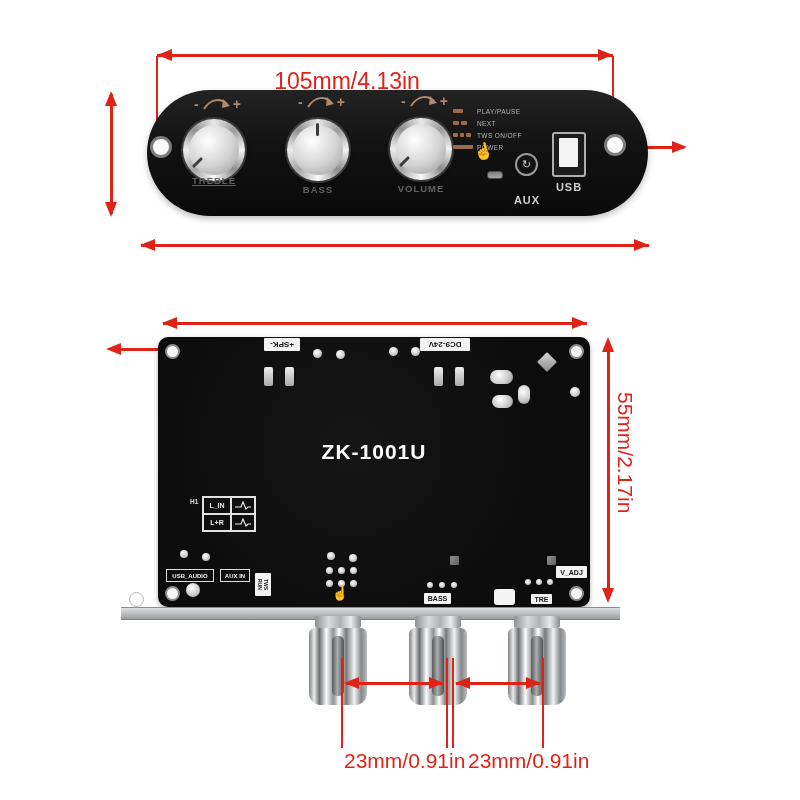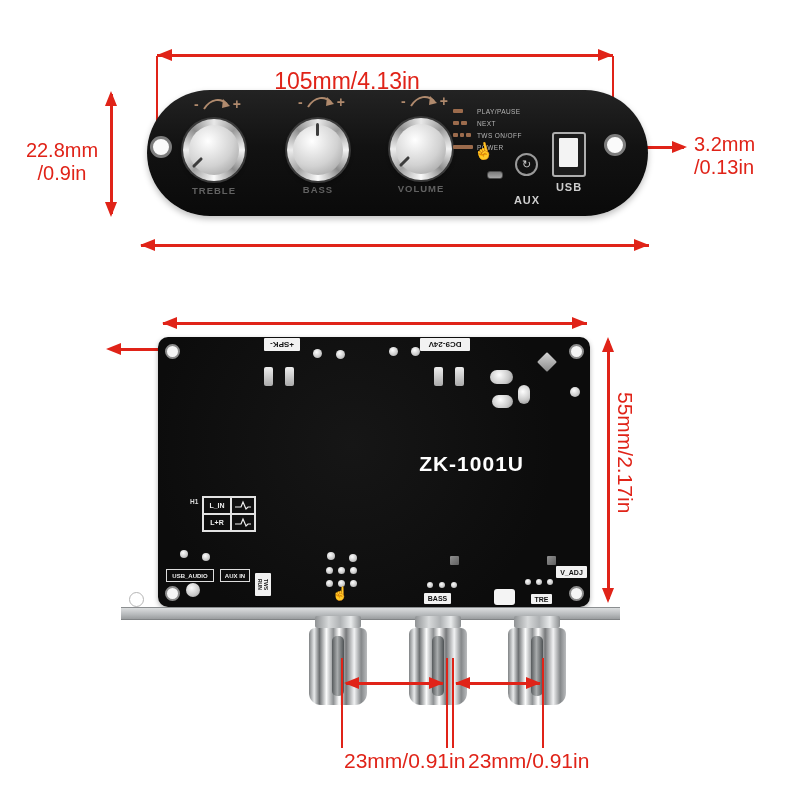--- a/index.html
+++ b/index.html
@@ -80,49 +80,41 @@
   <div class="dim" style="left:247px;top:28px;width:200px;font-size:23px;margin-top:41px;">105mm/4.13in</div>
   <div class="rl" style="left:157px;top:54px;width:456px;height:2.5px;"></div>
   <div class="tri r" style="left:598px;top:49px;"></div>
   <div class="tri l" style="left:157px;top:49px;"></div>
   <div class="rl" style="left:156px;top:56px;width:2px;height:82px;"></div>
   <div class="rl" style="left:612px;top:56px;width:2px;height:80px;"></div>
 
   <div class="rl" style="left:110px;top:94px;width:2.5px;height:120px;"></div>
   <div class="tri u" style="left:105px;top:91px;"></div>
   <div class="tri d" style="left:105px;top:202px;"></div>
-  <div class="dim sm" style="left:18px;top:139px;width:88px;">
-    <div>22.8mm</div>
-    <div>/0.9in</div>
-  </div>
 
   <div class="rl" style="left:636px;top:146px;width:48px;height:2.5px;"></div>
   <div class="tri r" style="left:672px;top:141px;"></div>
-  <div class="dim sm" style="left:694px;top:133px;width:80px;text-align:left;">
-    <div>3.2mm</div>
-    <div>/0.13in</div>
-  </div>
 
   <div class="panel">
     <div class="hole" style="left:3px;top:46px;width:22px;height:22px;"></div>
     <div class="hole" style="left:457px;top:44px;width:22px;height:22px;"></div>
 
     <div class="arc-row" style="left:47px;top:6px;">
       <span>-</span>
       <svg width="30" height="15">
           <path d="M3,13 C10,2 20,2 26,8" stroke="#b08a6d" stroke-width="2" fill="none"></path>
           <polygon points="22,3 29,10 21,12" fill="#b08a6d"></polygon>
         </svg>
       <span>+</span>
     </div>
     <div class="knob" style="left:36px;top:29px;">
       <div class="cap"></div>
       <div class="ptr" style="left:13px;top:37px;transform:rotate(45deg);"></div>
     </div>
-    <div class="klabel" style="left:32px;top:95px;">TREBLE</div>
+    <div class="klabel" style="left:32px;top:85px;text-decoration:underline;">TREBLE</div>
 
     <div class="arc-row" style="left:151px;top:4px;">
       <span>-</span>
       <svg width="30" height="15">
           <path d="M3,13 C10,2 20,2 26,8" stroke="#b08a6d" stroke-width="2" fill="none"></path>
           <polygon points="22,3 29,10 21,12" fill="#b08a6d"></polygon>
         </svg>
       <span>+</span>
     </div>
     <div class="knob" style="left:140px;top:29px;">
@@ -238,21 +230,21 @@
     <span class="pad" style="left:269px;top:245px;width:6px;height:6px;"></span>
     <span class="pad" style="left:281px;top:245px;width:6px;height:6px;"></span>
     <span class="pad" style="left:293px;top:245px;width:6px;height:6px;"></span>
     <span class="pad" style="left:367px;top:242px;width:6px;height:6px;"></span>
     <span class="pad" style="left:378px;top:242px;width:6px;height:6px;"></span>
     <span class="pad" style="left:389px;top:242px;width:6px;height:6px;"></span>
     <span class="sq" style="left:292px;top:219px;width:9px;height:9px;"></span>
     <span class="sq" style="left:389px;top:219px;width:9px;height:9px;"></span>
     <span class="pad" style="left:28px;top:246px;width:14px;height:14px;"></span>
 
-    <div class="abs" style="left:66px;top:115px;width:300px;text-align:right;font-size:21px;font-weight:bold;color:#fff;letter-spacing:1px;">ZK-1001U</div>
+    <div class="abs" style="left:66px;top:103px;width:300px;text-align:center;font-size:21px;font-weight:bold;color:#fff;letter-spacing:1px;">ZK-1001U</div>
 
     <div class="abs" style="left:32px;top:161px;font-size:6.5px;color:#ddd;font-weight:bold;">H1</div>
     <div class="ltable" style="left:44px;top:159px;">
       <div class="cell">L_IN</div>
       <div class="cell">
         <svg width="20" height="11">
             <path d="M2,7 L8,7 L10,2 L13,9 L15,7 L18,7" stroke="#eee" stroke-width="1.2" fill="none"></path>
           </svg>
       </div>
       <div class="cell">L+R</div>

